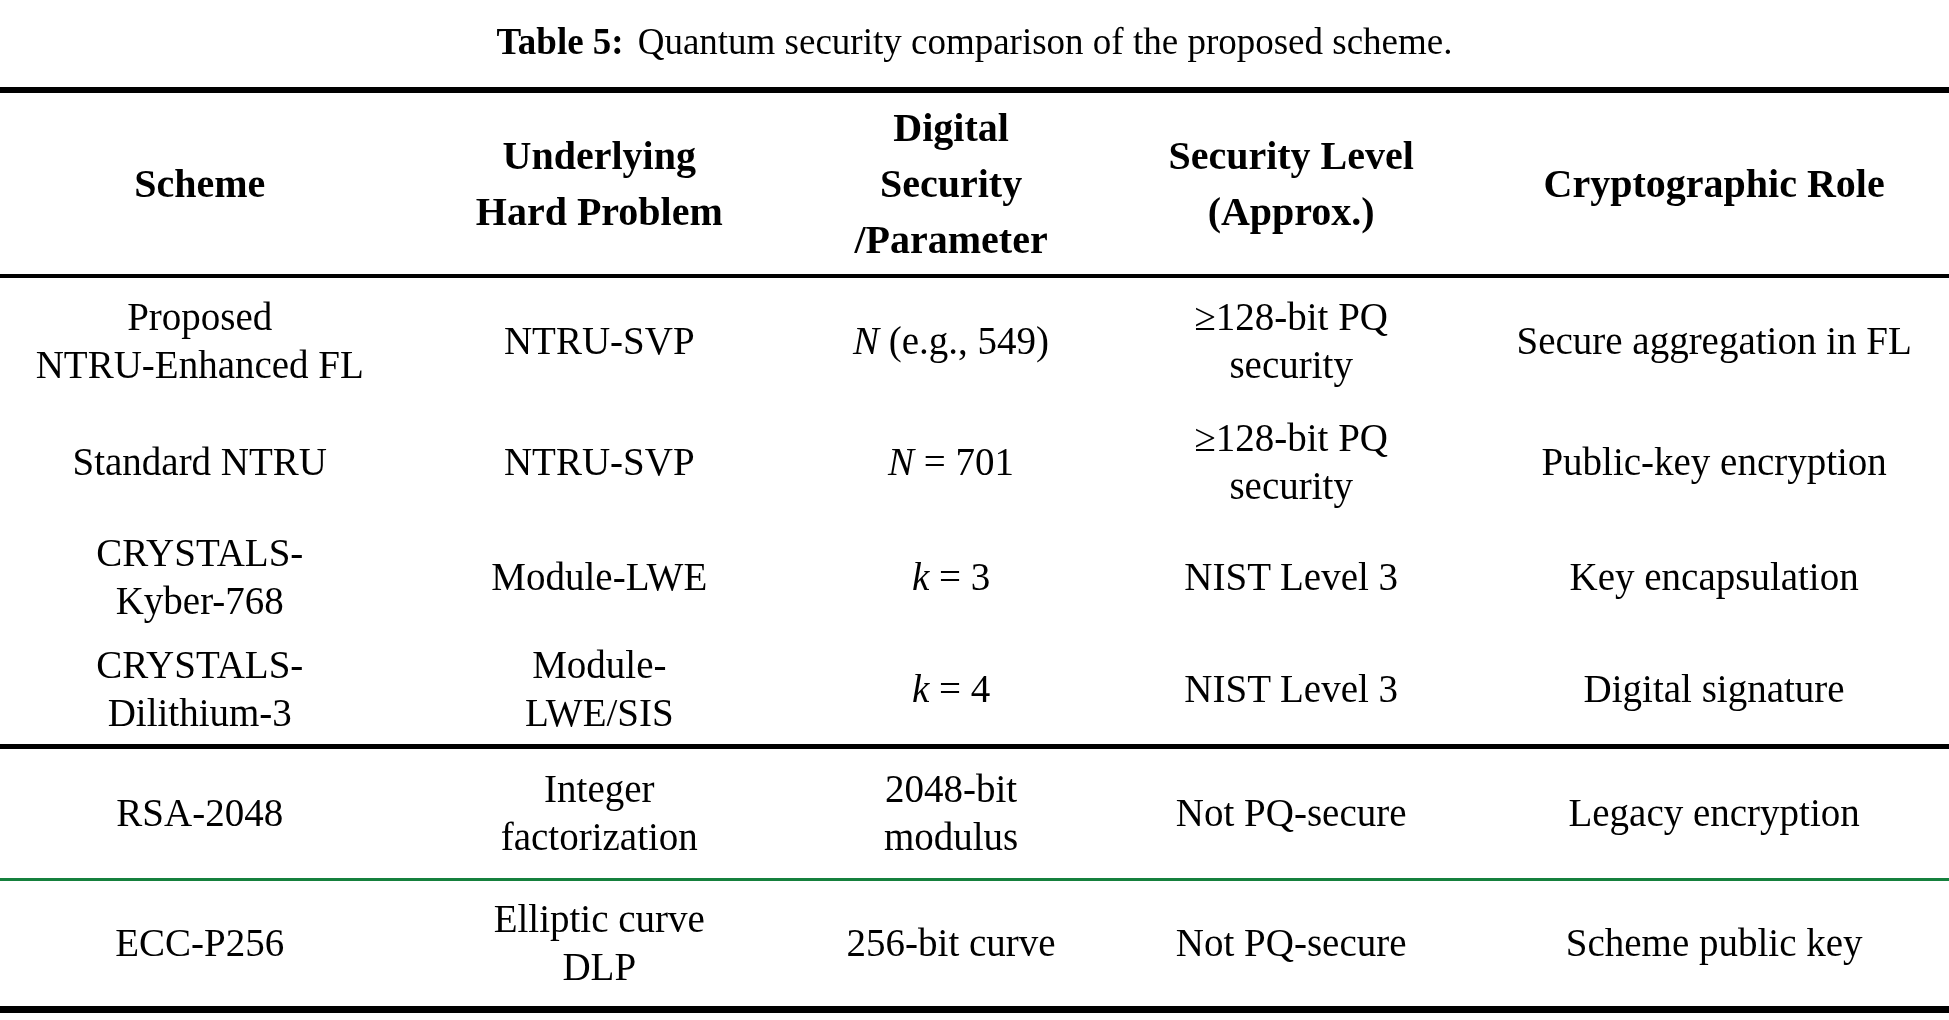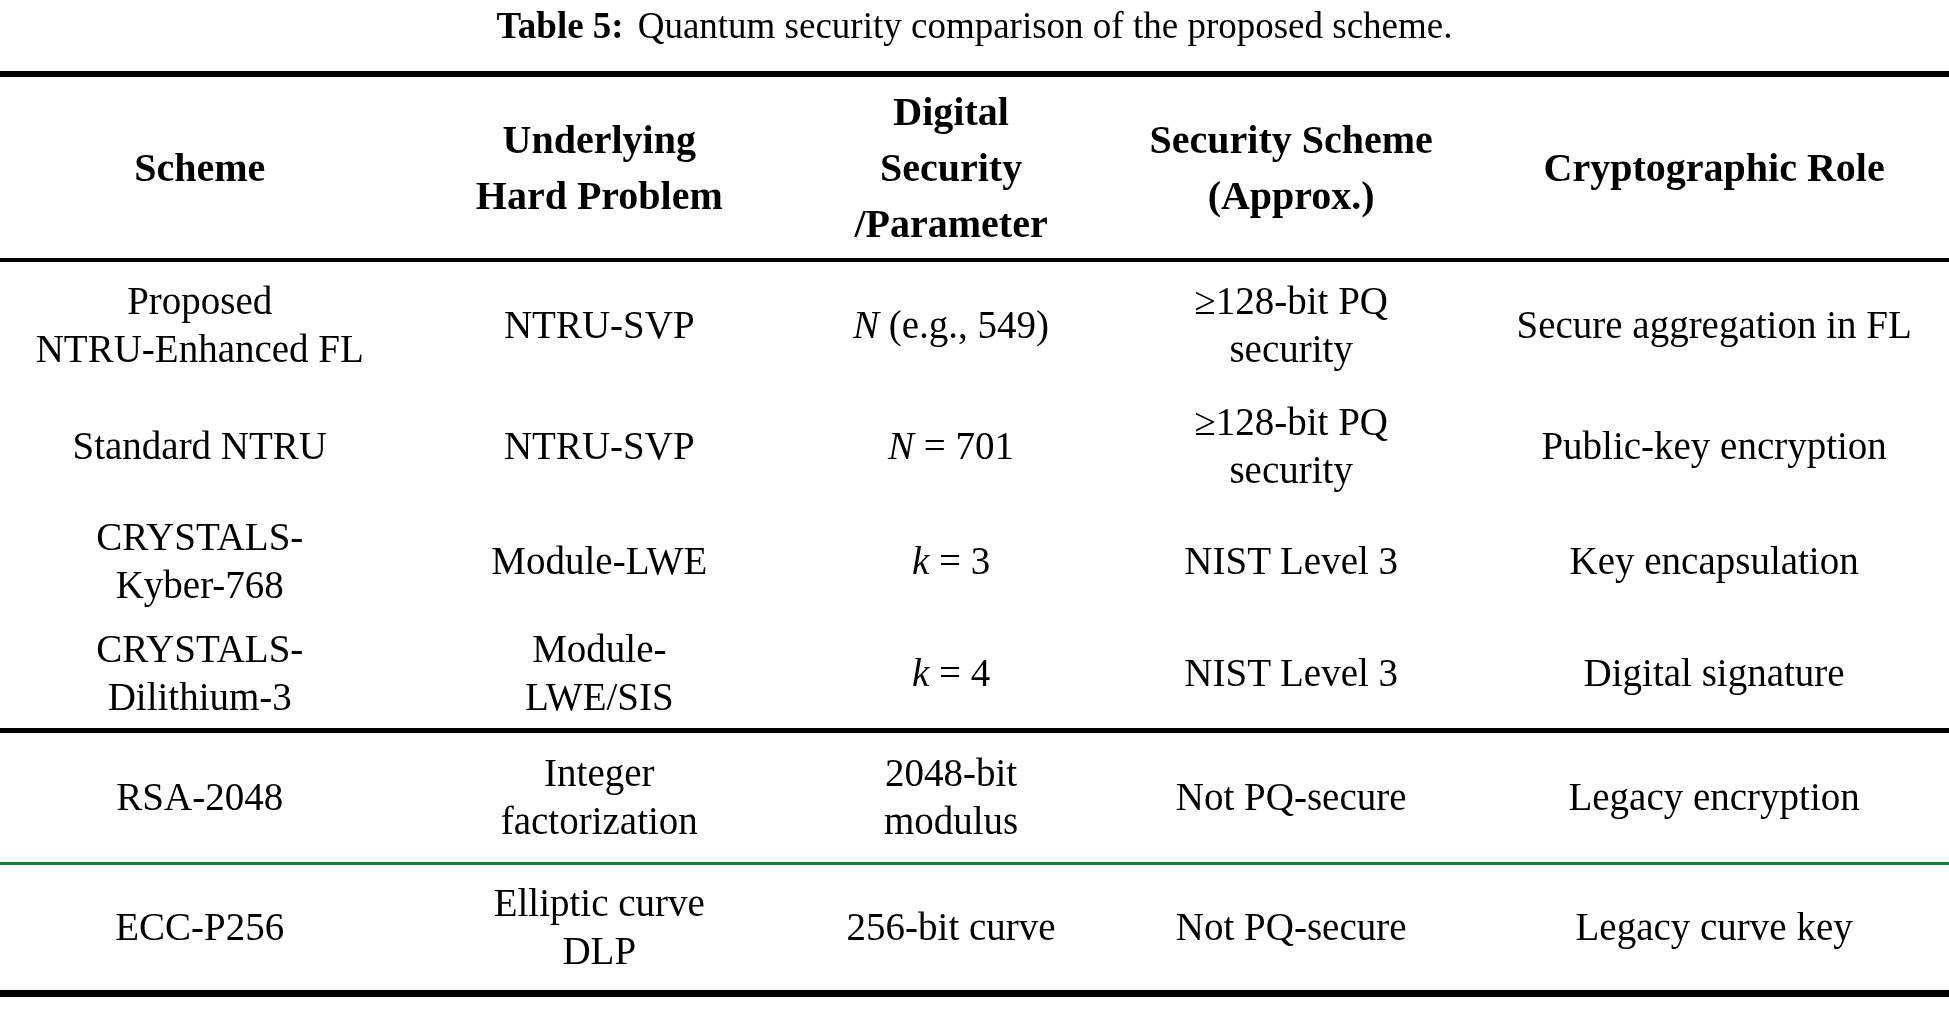--- a/index.html
+++ b/index.html
@@ -15,21 +15,21 @@
     color: #000000;
     font-family: "Liberation Serif", "DejaVu Serif", serif;
     overflow: hidden;
   }
   
   .caption {
     width: 100%;
     text-align: center;
     font-size: 37px;
     line-height: 44px;
-    padding-top: 4px;
+    padding-top: 20px;
     white-space: nowrap;
   }
   .caption .cap-label {
     font-weight: bold;
   }
   .caption .cap-text {
     margin-left: 14px;
   }
   
   table.cmp {
@@ -99,21 +99,21 @@
           <th>
             <div class="cell-line">Underlying</div>
             <div class="cell-line">Hard Problem</div>
           </th>
           <th>
             <div class="cell-line">Digital</div>
             <div class="cell-line">Security</div>
             <div class="cell-line">/Parameter</div>
           </th>
           <th>
-            <div class="cell-line">Security Scheme</div>
+            <div class="cell-line">Security Level</div>
             <div class="cell-line">(Approx.)</div>
           </th>
           <th>
             <div class="cell-line">Cryptographic Role</div>
           </th>
         </tr>
     </thead>
     <tbody id="table-body">
         <tr class="r0">
           <td>
@@ -216,18 +216,18 @@
             <div class="cell-line"><span>Elliptic curve</span></div>
             <div class="cell-line"><span>DLP</span></div>
           </td>
           <td>
             <div class="cell-line"><span>256-bit curve</span></div>
           </td>
           <td>
             <div class="cell-line"><span>Not PQ-secure</span></div>
           </td>
           <td>
-            <div class="cell-line"><span>Legacy curve key</span></div>
+            <div class="cell-line"><span>Scheme public key</span></div>
           </td>
         </tr>
       </tbody>
   </table>
 </div>
 
 </body></html>

